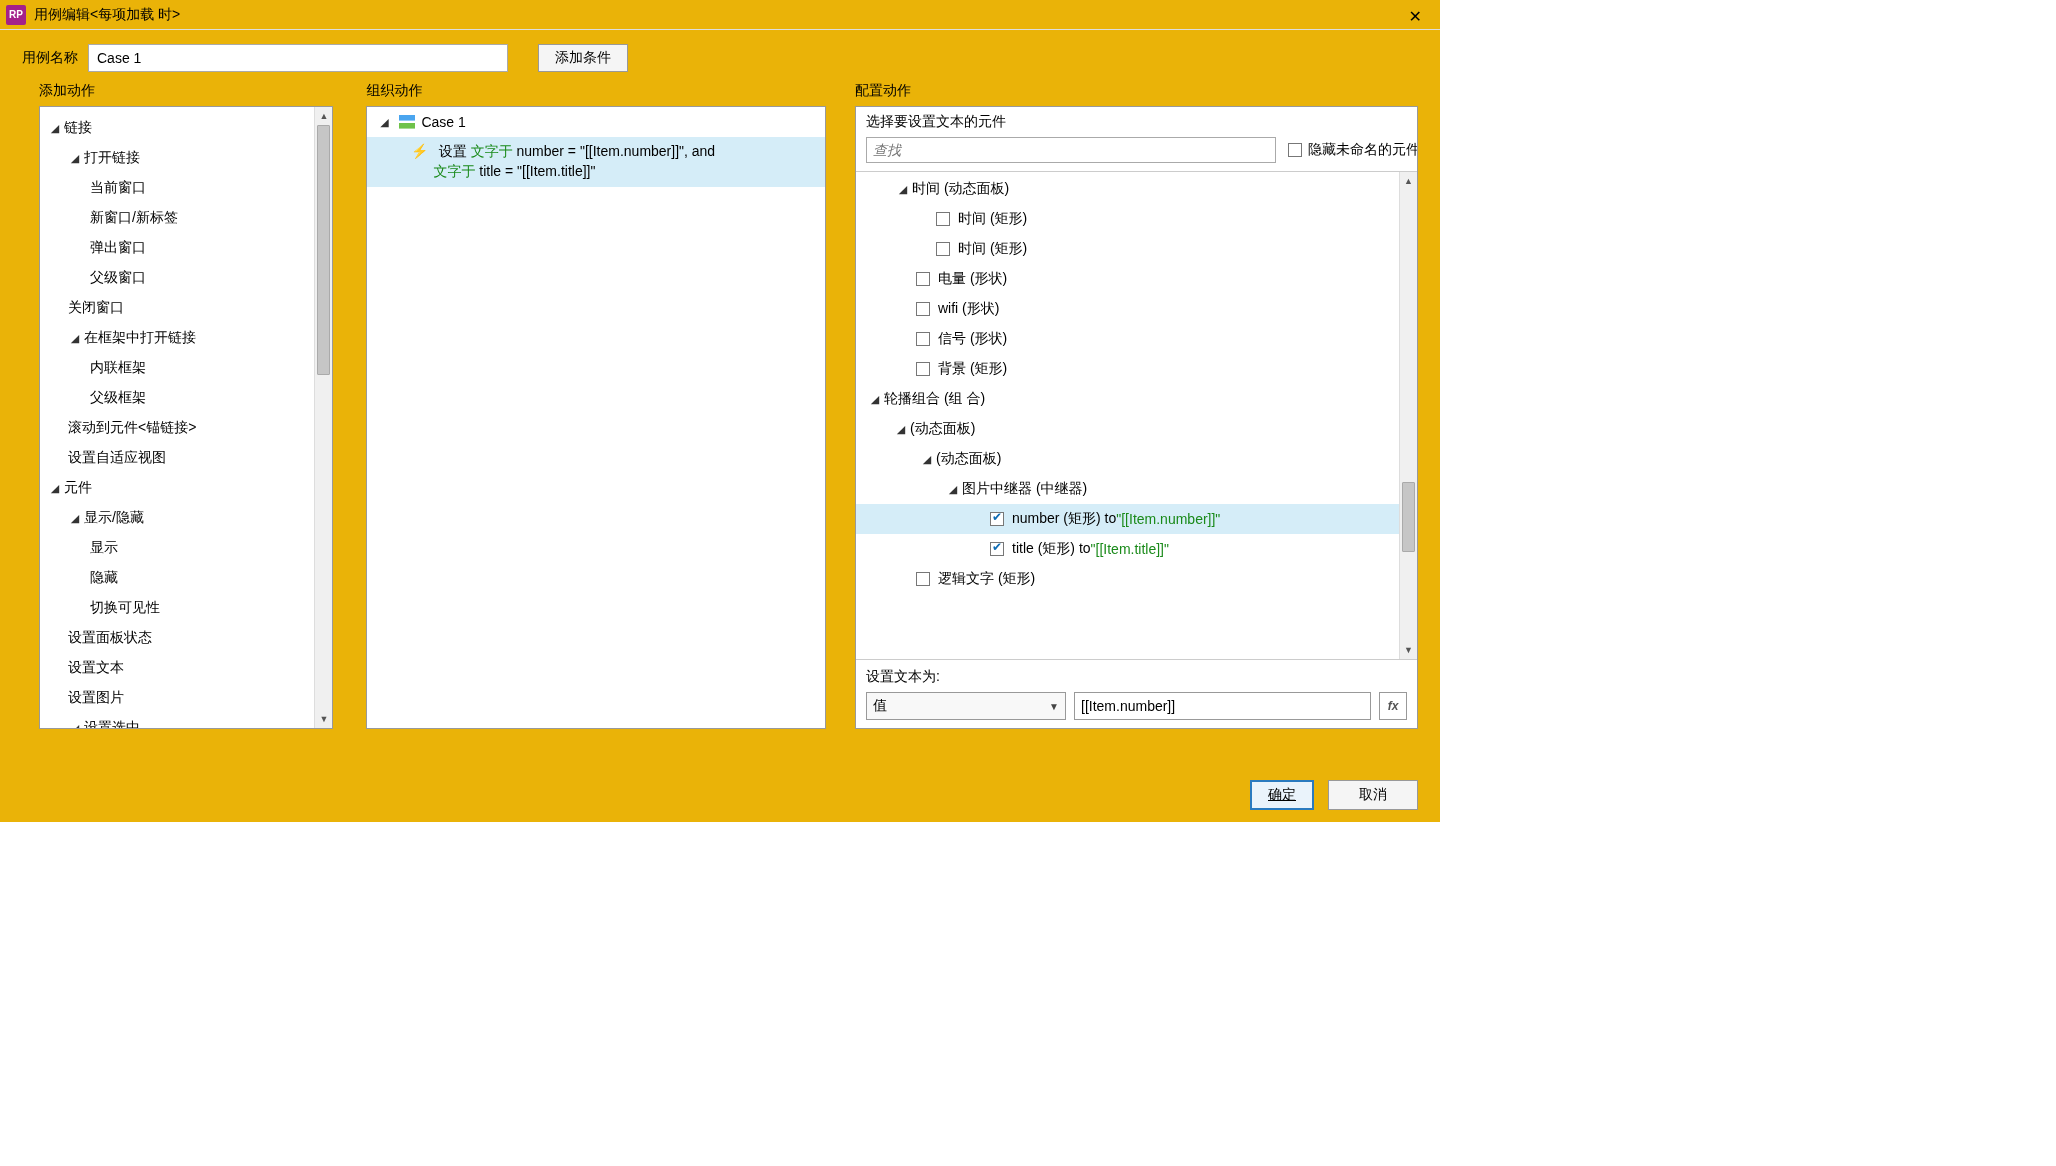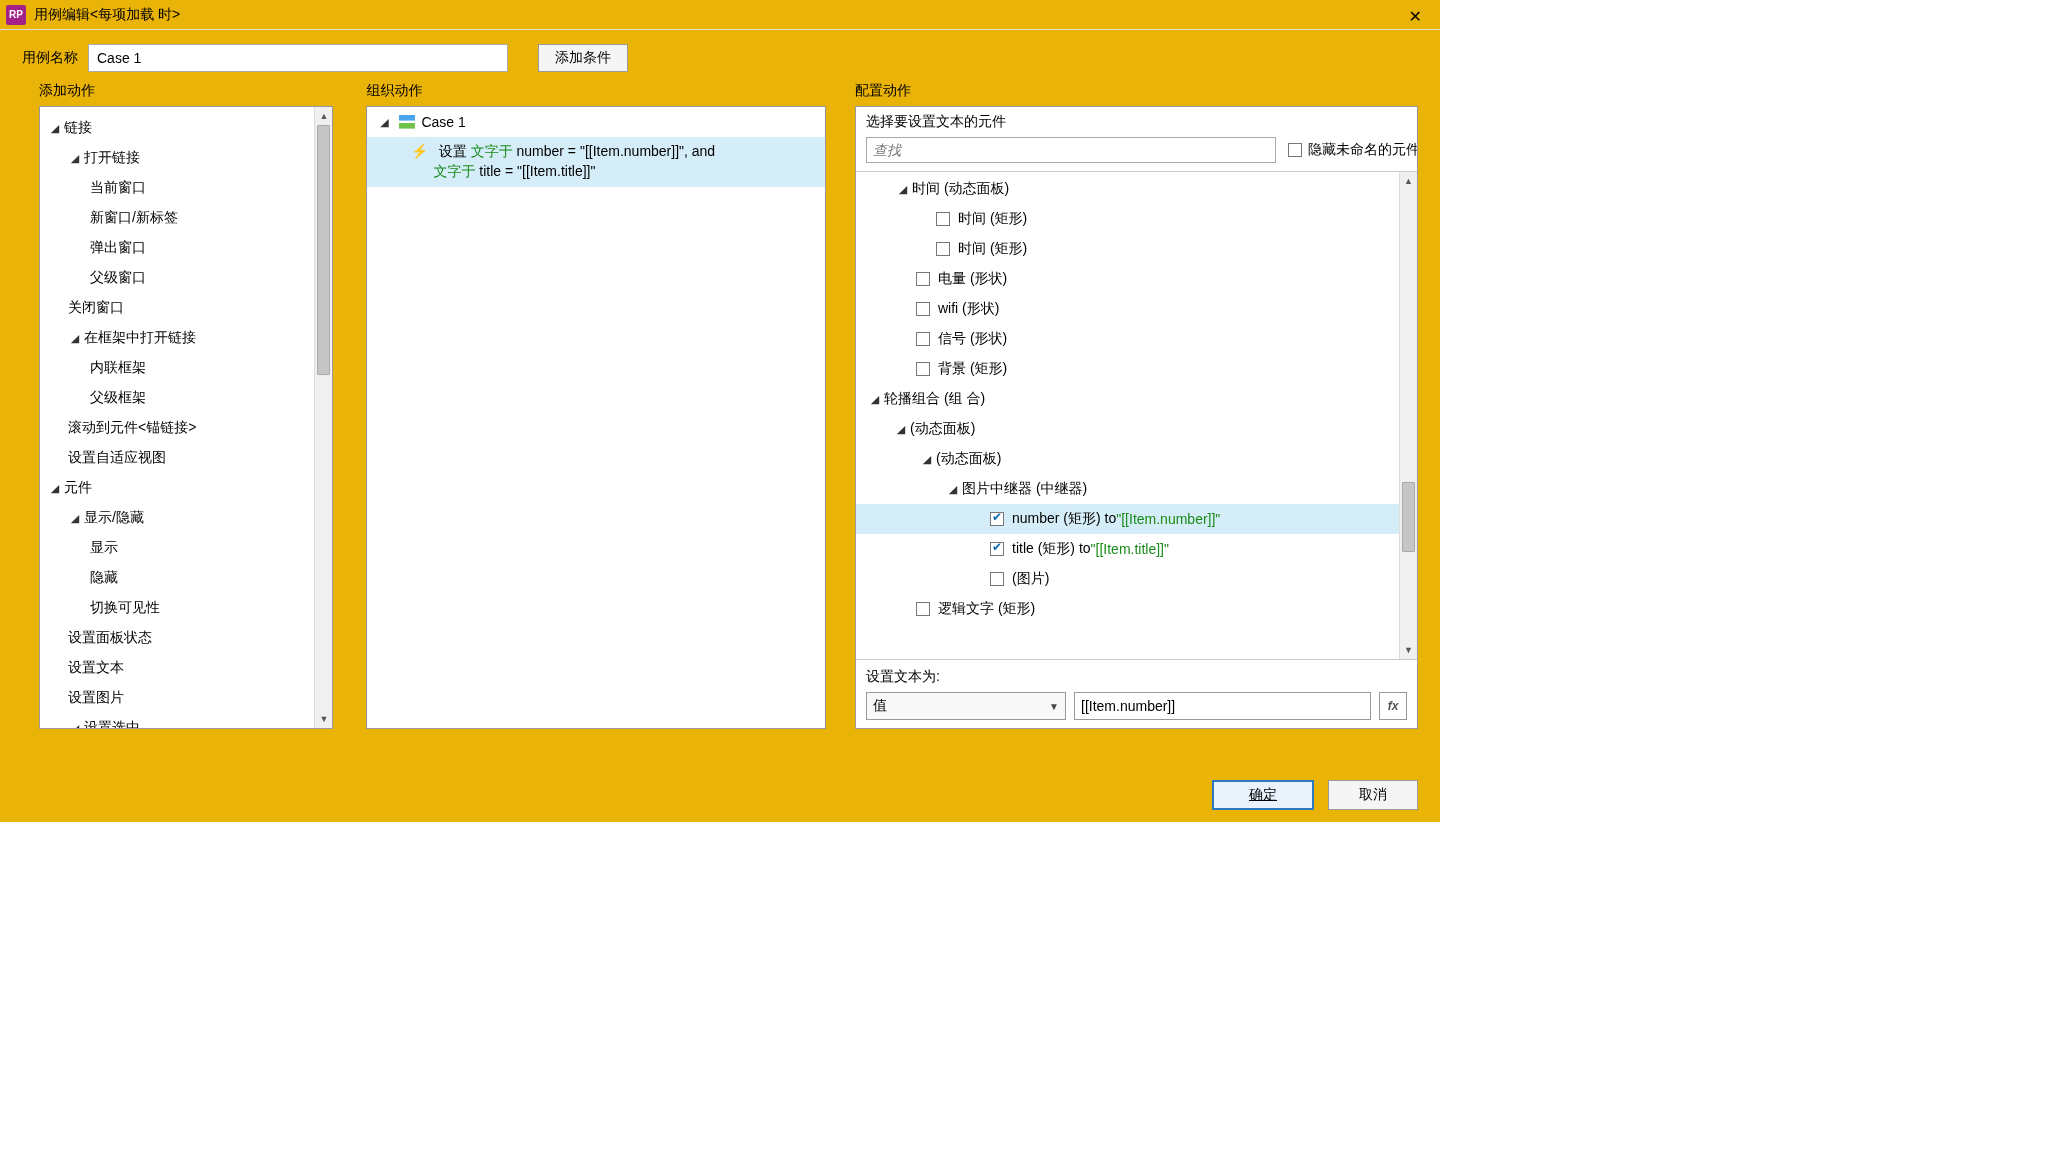--- a/index.html
+++ b/index.html
@@ -65,21 +65,21 @@
 
 .set-text { padding: 8px 10px; }
 .set-text-label { font-size:14px; margin-bottom:6px; }
 .set-text-row { display:flex; gap:8px; align-items:center; }
 .dd { border:1px solid #999; height:28px; width:200px; display:flex; align-items:center; justify-content:space-between; padding: 0 6px; font-size:14px; background:#f8f8f8; }
 .dd-arrow { font-size:10px; color:#444; }
 .expr-input { flex:1; border:1px solid #999; height:28px; padding:0 6px; font-size:14px; }
 .fx { width:28px; height:28px; border:1px solid #999; display:flex; align-items:center; justify-content:center; font-style:italic; font-weight:bold; color:#555; cursor:pointer; font-size:12px; }
 
 .footer { position:absolute; right: 22px; bottom: 12px; display:flex; gap:14px; }
-.btn-primary { border: 2px solid #2a7abf; background: #eaf3fb; padding: 4px 35px; font-size:14px; cursor:pointer;text-decoration:underline; }
+.btn-primary { border: 2px solid #2a7abf; background: #eaf3fb; padding: 4px 16px; font-size:14px; cursor:pointer;text-decoration:underline; }
 .btn-default { border: 1px solid #999; background:#f5f5f5; padding: 5px 30px; font-size:14px; cursor:pointer; }
 
 
 </style>
 </head>
 <body>
 
 <div class="dialog">
 
   <div class="title-bar">
@@ -261,24 +261,20 @@
             <div class="wt-row sel" style="padding-left:134px">
                 <span class="wt-cbx on"></span>
                 <span>number (矩形) to </span>
                 <span class="green">"[[Item.number]]"</span>
               </div>
             <div class="wt-row" style="padding-left:134px">
                 <span class="wt-cbx on"></span>
                 <span>title (矩形) to </span>
                 <span class="green">"[[Item.title]]"</span>
               </div>
-            <div class="wt-row" style="padding-left:134px">
-                <span class="wt-cbx"></span>
-                <span>(图片)</span>
-              </div>
             <div class="wt-row" style="padding-left:60px">
                 <span class="wt-cbx"></span>
                 <span>逻辑文字 (矩形)</span>
               </div>
           </div>
           <div class="scroll-track">
             <div class="scroll-btn" style="top:0">▲</div>
             <div class="scroll-thumb" style="top:310px;height:70px"></div>
             <div class="scroll-btn" style="bottom:0">▼</div>
           </div>

